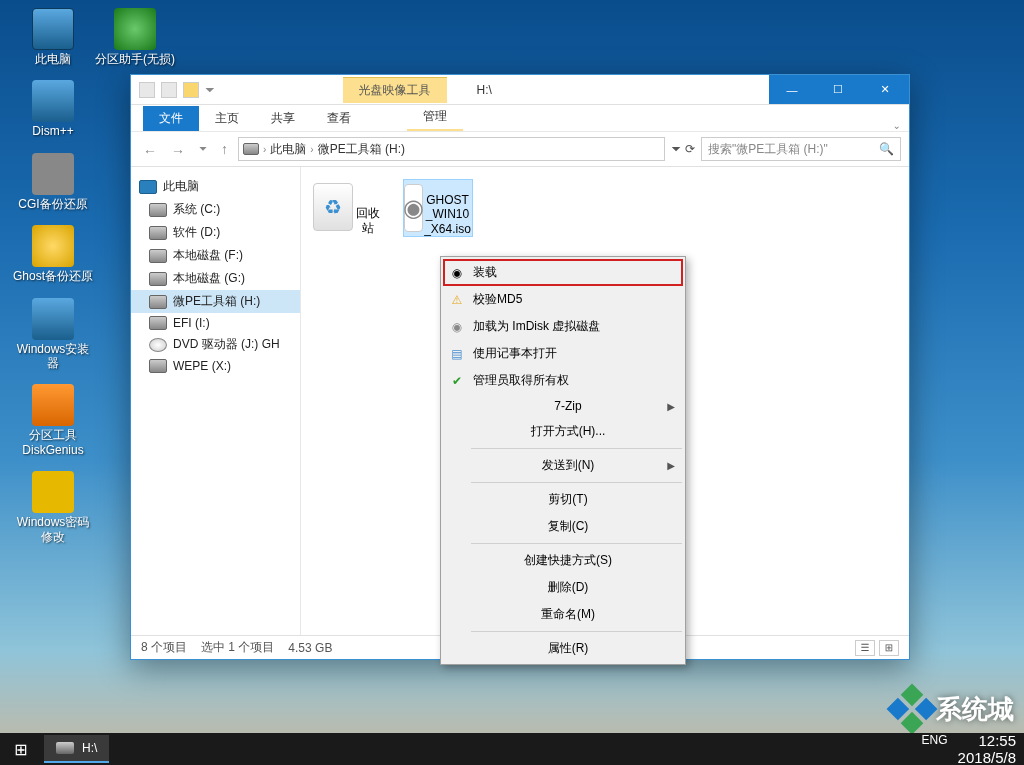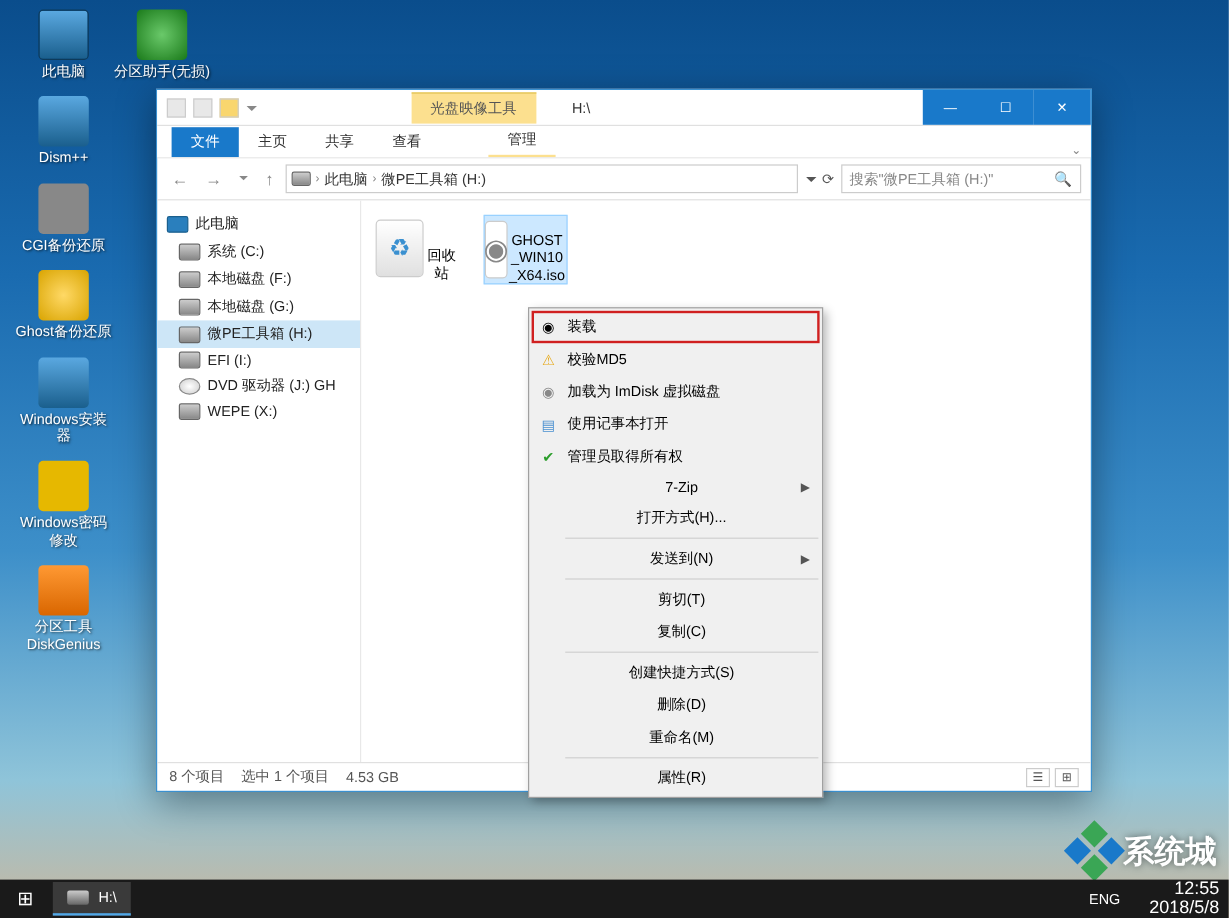--- a/index.html
+++ b/index.html
@@ -69,21 +69,21 @@
 
 .statusbar { height:24px; border-top:1px solid #e0e0e0; display:flex; align-items:center; font-size:12px; color:#555; padding:0 10px; gap:14px; }
 .statusbar .view-btns { margin-left:auto; display:flex; gap:4px; }
 .statusbar .view-btn { width:20px; height:16px; border:1px solid #ccc; font-size:10px; display:flex; align-items:center; justify-content:center; }
 
 
 .taskbar { position:absolute; bottom:0; left:0; right:0; height:32px; background:#1a1a1a; display:flex; align-items:center; color:#fff; font-size:12px; }
 .taskbar .start { width:42px; height:100%; display:flex; align-items:center; justify-content:center; font-size:16px; }
 .taskbar .task-item { background:#3a3a3a; height:28px; display:flex; align-items:center; padding:0 12px; gap:8px; margin-left:2px; border-bottom:2px solid #52a8e8; }
 .taskbar .task-item .t-icon { width:18px; height:12px; background:linear-gradient(#ccc,#666); border-radius:2px; }
-.taskbar .tray { margin-left:auto; display:flex; align-items:center; gap:24px; padding-right:8px; height:100%; }
+.taskbar .tray { margin-left:auto; display:flex; align-items:flex-start; gap:10px; padding-right:8px; height:100%; }
 .taskbar .time { text-align:right; font-size:15px; line-height:1.1; }
 
 
 .watermark { position:absolute; right:10px; bottom:38px; display:flex; align-items:center; gap:6px; font-size:26px; color:#fff; text-shadow:0 0 6px rgba(0,0,0,0.5); font-weight:bold; }
 .watermark .wm-logo { width:36px; height:36px; position:relative; transform:rotate(45deg); }
 .watermark .wm-logo div { position:absolute; width:16px; height:16px; }
 .watermark .wm-logo .q1 { top:0; left:0; background:#3aa655; }
 .watermark .wm-logo .q2 { top:0; right:0; background:#1979ca; }
 .watermark .wm-logo .q3 { bottom:0; left:0; background:#1979ca; }
 .watermark .wm-logo .q4 { bottom:0; right:0; background:#3aa655; }
@@ -115,26 +115,26 @@
     </div>
   <div class="desktop-icon">
       <div class="ic ic-yellow"></div>
       <span>Ghost备份还原</span>
     </div>
   <div class="desktop-icon">
       <div class="ic ic-blue"></div>
       <span>Windows安装器</span>
     </div>
   <div class="desktop-icon">
+      <div class="ic ic-orange"></div>
+      <span>分区工具DiskGenius</span>
+    </div>
+  <div class="desktop-icon">
       <div class="ic ic-key"></div>
       <span>Windows密码修改</span>
-    </div>
-  <div class="desktop-icon">
-      <div class="ic ic-orange"></div>
-      <span>分区工具DiskGenius</span>
     </div>
 </div>
 
 <div class="desktop-icons col2">
   <div class="desktop-icon">
       <div class="ic ic-green"></div>
       <span>分区助手(无损)</span>
     </div>
 </div>
 
@@ -191,20 +191,24 @@
       <div class="tree-item root">
           <div class="dr-icon pc-icon-sm"></div>
           <span>此电脑</span>
         </div>
       <div class="tree-item">
           <div class="dr-icon drive-icon"></div>
           <span>系统 (C:)</span>
         </div>
       <div class="tree-item">
           <div class="dr-icon drive-icon"></div>
+          <span>软件 (D:)</span>
+        </div>
+      <div class="tree-item">
+          <div class="dr-icon drive-icon"></div>
           <span>本地磁盘 (F:)</span>
         </div>
       <div class="tree-item">
           <div class="dr-icon drive-icon"></div>
           <span>本地磁盘 (G:)</span>
         </div>
       <div class="tree-item active">
           <div class="dr-icon drive-icon"></div>
           <span>微PE工具箱 (H:)</span>
         </div>

